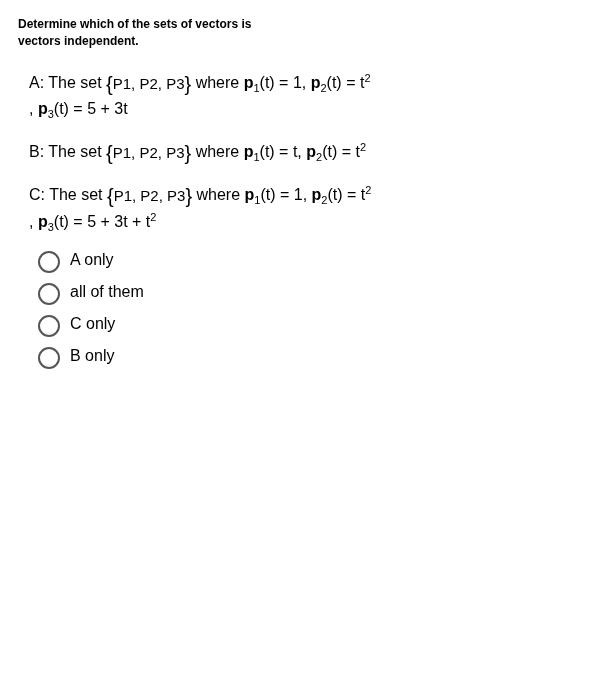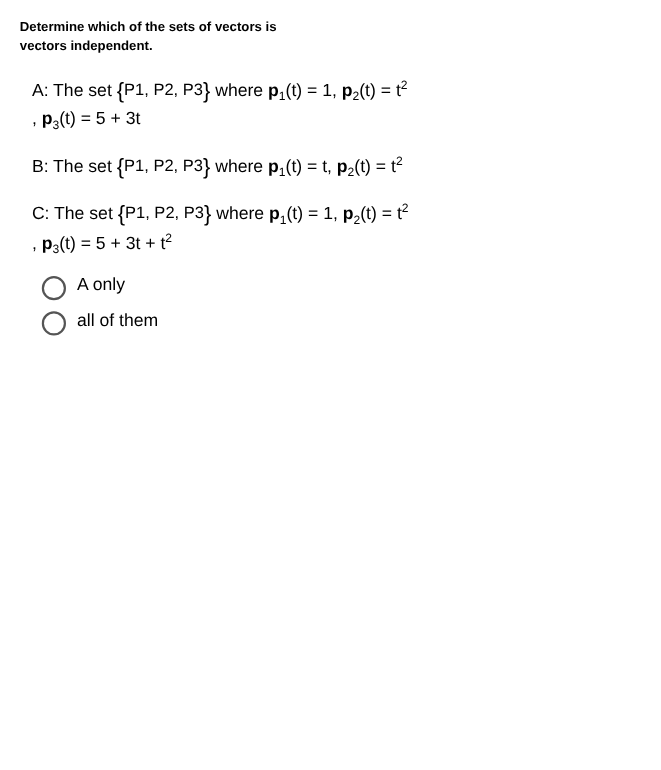--- a/index.html
+++ b/index.html
@@ -150,16 +150,24 @@
   <div class="radio-option">
     <div class="radio-circle"></div>
     <span class="option-text">A only</span>
   </div>
 
   <div class="radio-option">
     <div class="radio-circle"></div>
     <span class="option-text">all of them</span>
   </div>
 
+  <div class="radio-option">
+    <div class="radio-circle"></div>
+    <span class="option-text">C only</span>
+  </div>
 
+  <div class="radio-option">
+    <div class="radio-circle"></div>
+    <span class="option-text">B only</span>
+  </div>
 
 
 </div>
 
 </body></html>

